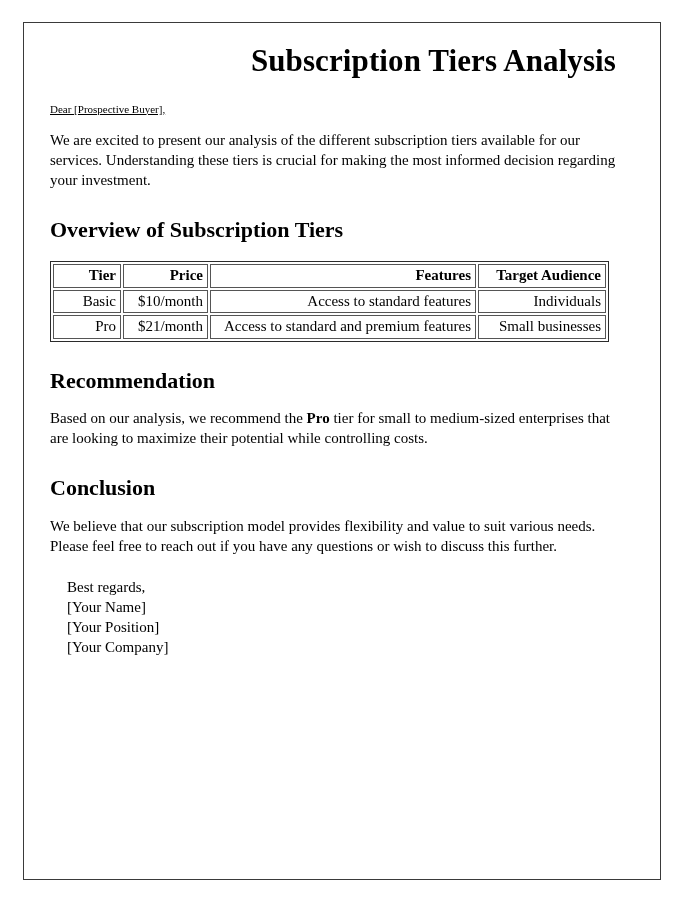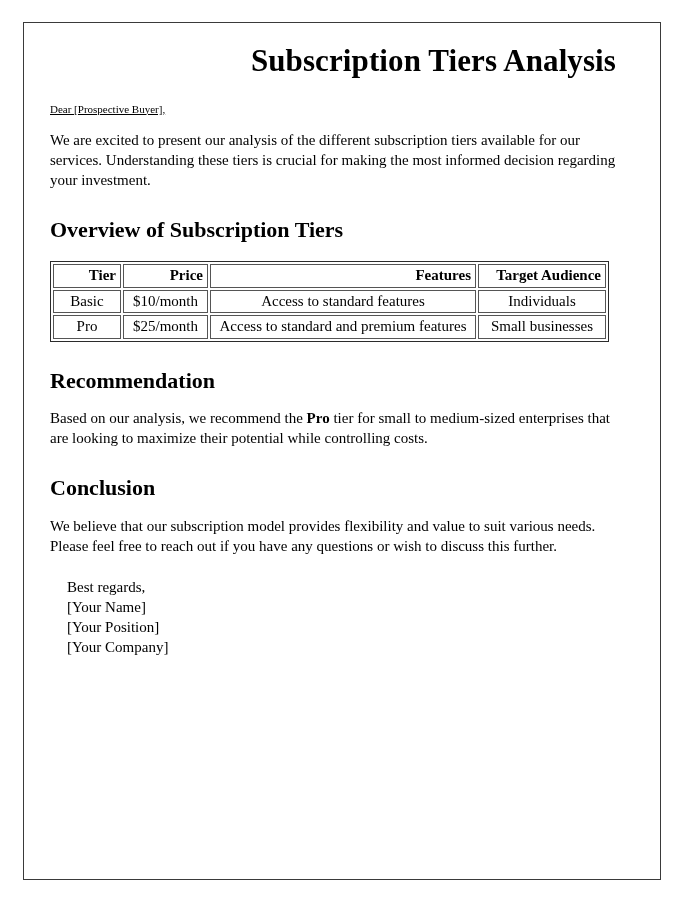--- a/index.html
+++ b/index.html
@@ -92,21 +92,21 @@
     line-height: 1.3;
     vertical-align: top;
     overflow: hidden;
     white-space: nowrap;
   }
   table.tiers-table th {
     font-weight: bold;
     text-align: right;
   }
   table.tiers-table td {
-    text-align: center;
+    text-align: right;
     margin-left: 6px;
   }
 
   col.col-tier { width: 68px; }
   col.col-price { width: 85px; }
   col.col-features { width: 266px; }
   col.col-audience { width: 128px; }
 
   .emph { font-weight: bold; }
 </style>
@@ -141,21 +141,21 @@
       </thead>
       <tbody>
         <tr>
           <td>Basic</td>
           <td>$10/month</td>
           <td>Access to standard features</td>
           <td>Individuals</td>
         </tr>
         <tr>
           <td>Pro</td>
-          <td>$25/month</td>
+          <td>$21/month</td>
           <td>Access to standard and premium features</td>
           <td>Small businesses</td>
         </tr>
       </tbody>
     </table>
 
     <h2 class="section-heading">Recommendation</h2>
 
     <p class="body-text"><span>Based on our analysis, we recommend the </span><span class="emph">Pro</span><span> tier for small to medium-sized enterprises that are looking to maximize their potential while controlling costs.</span></p>
 

